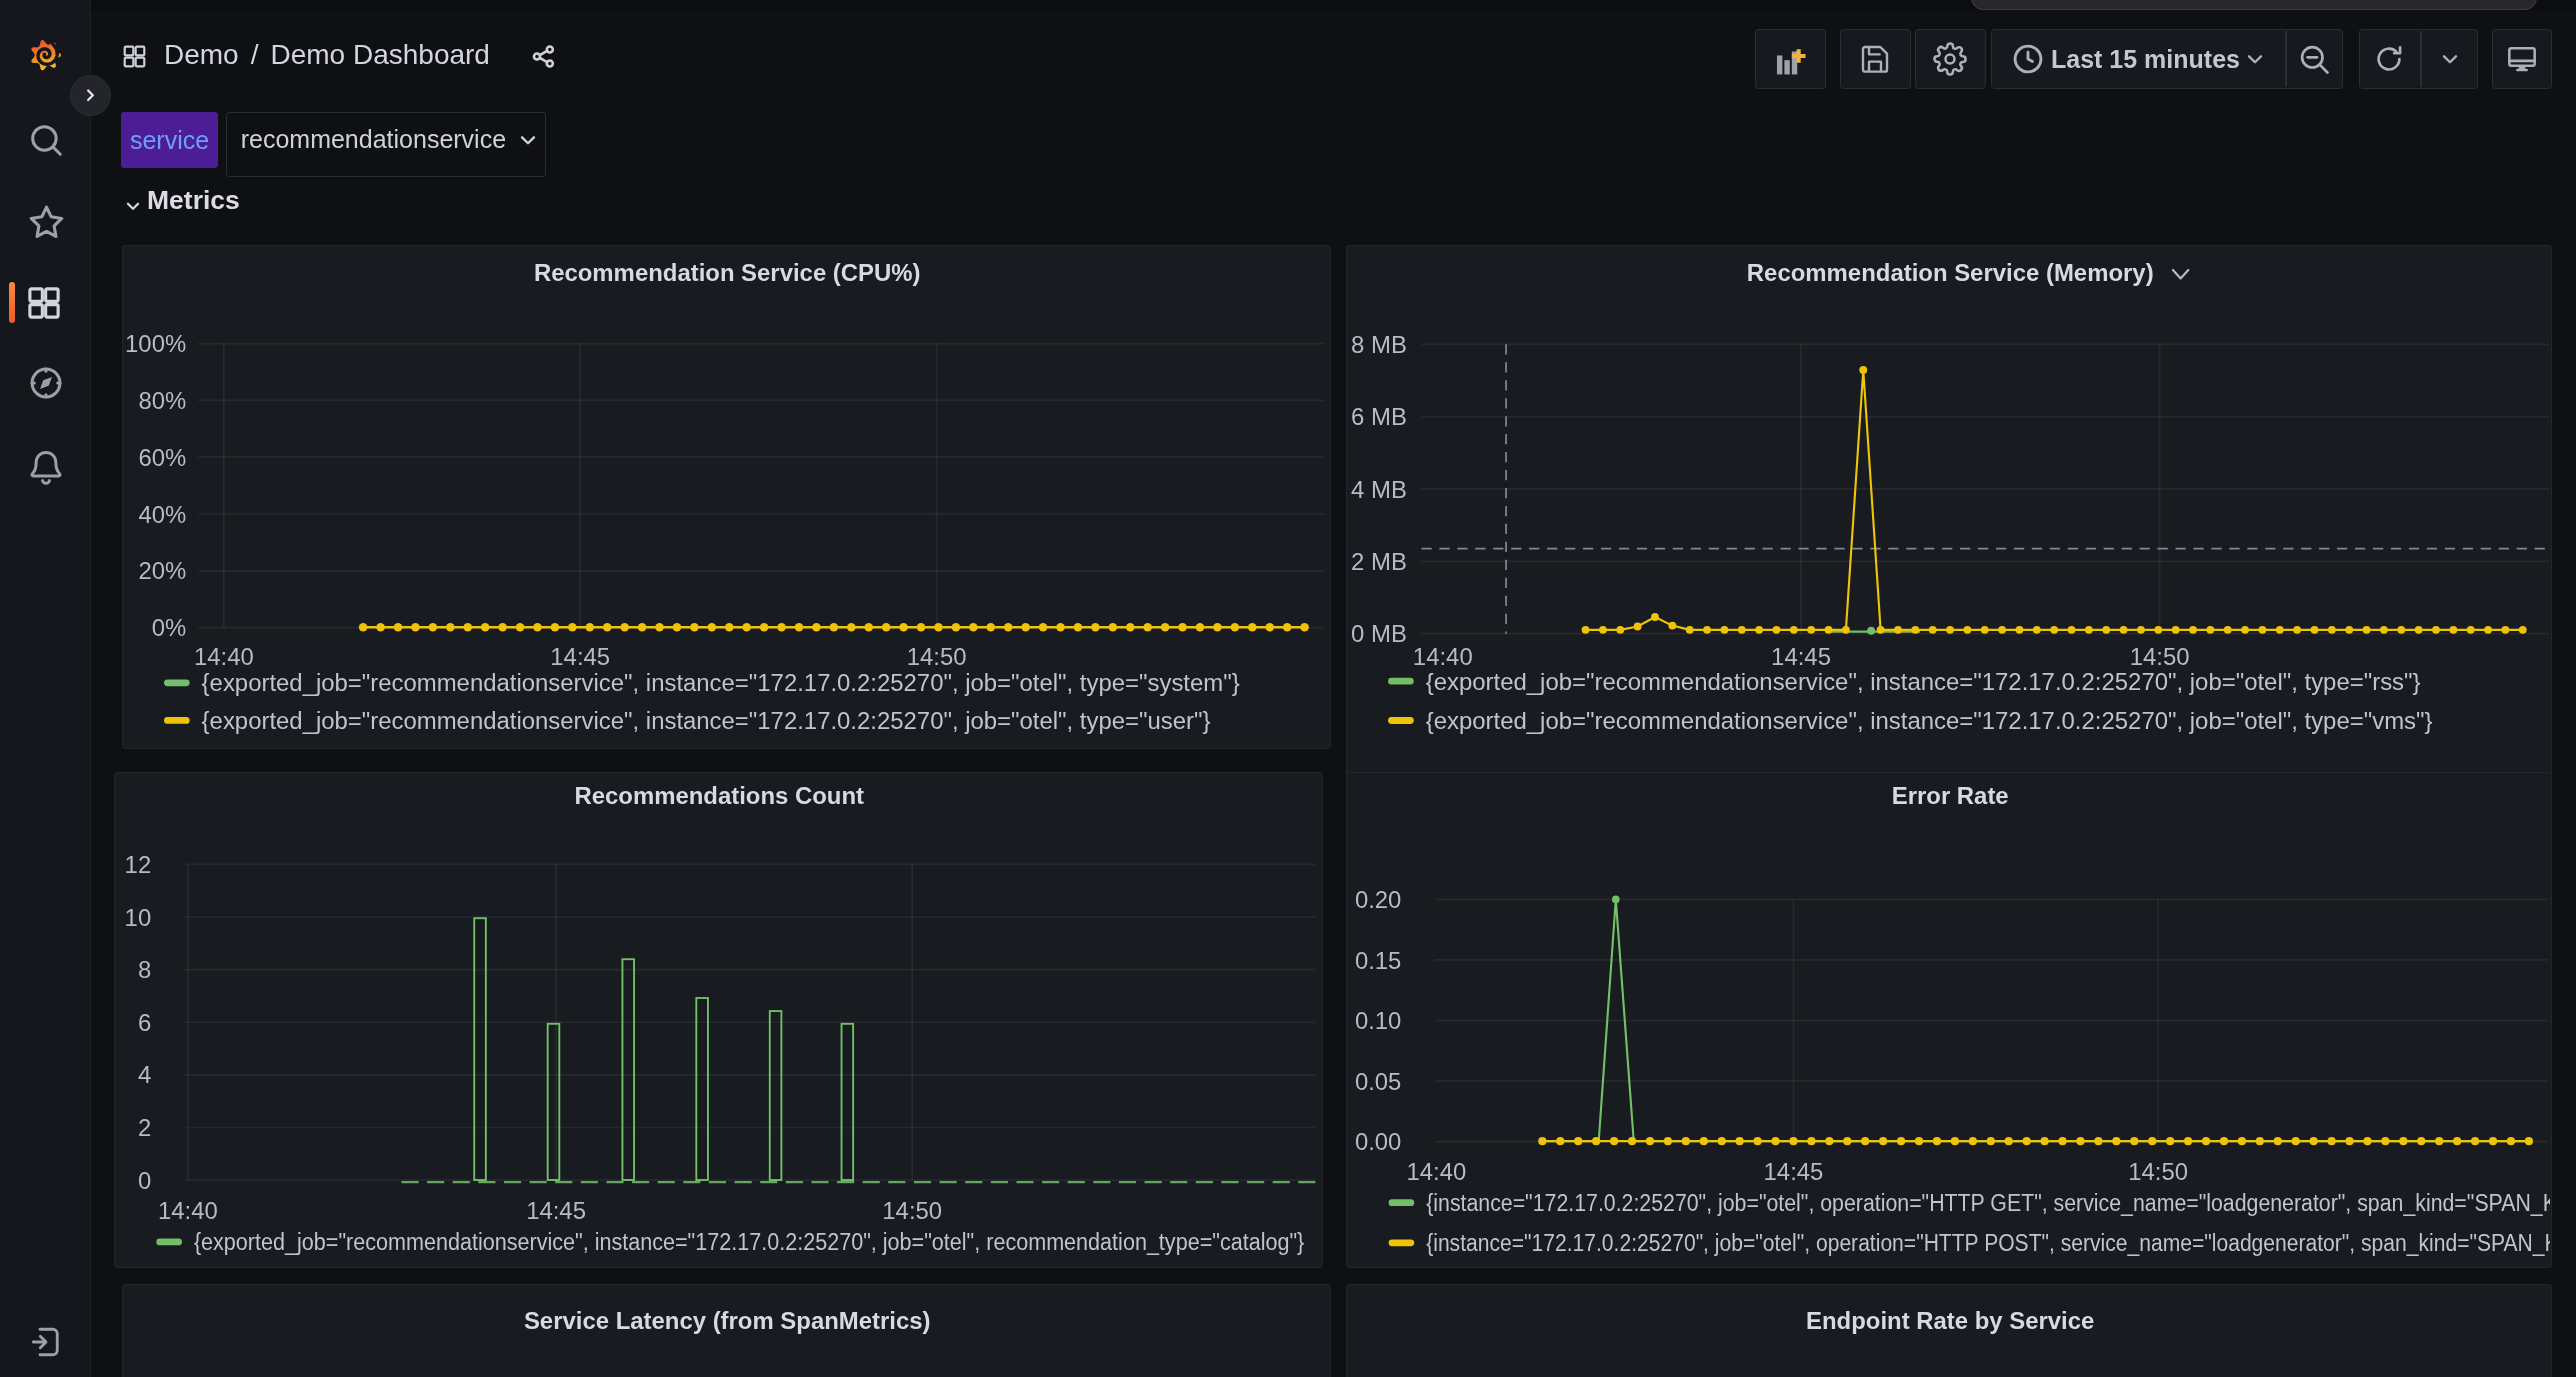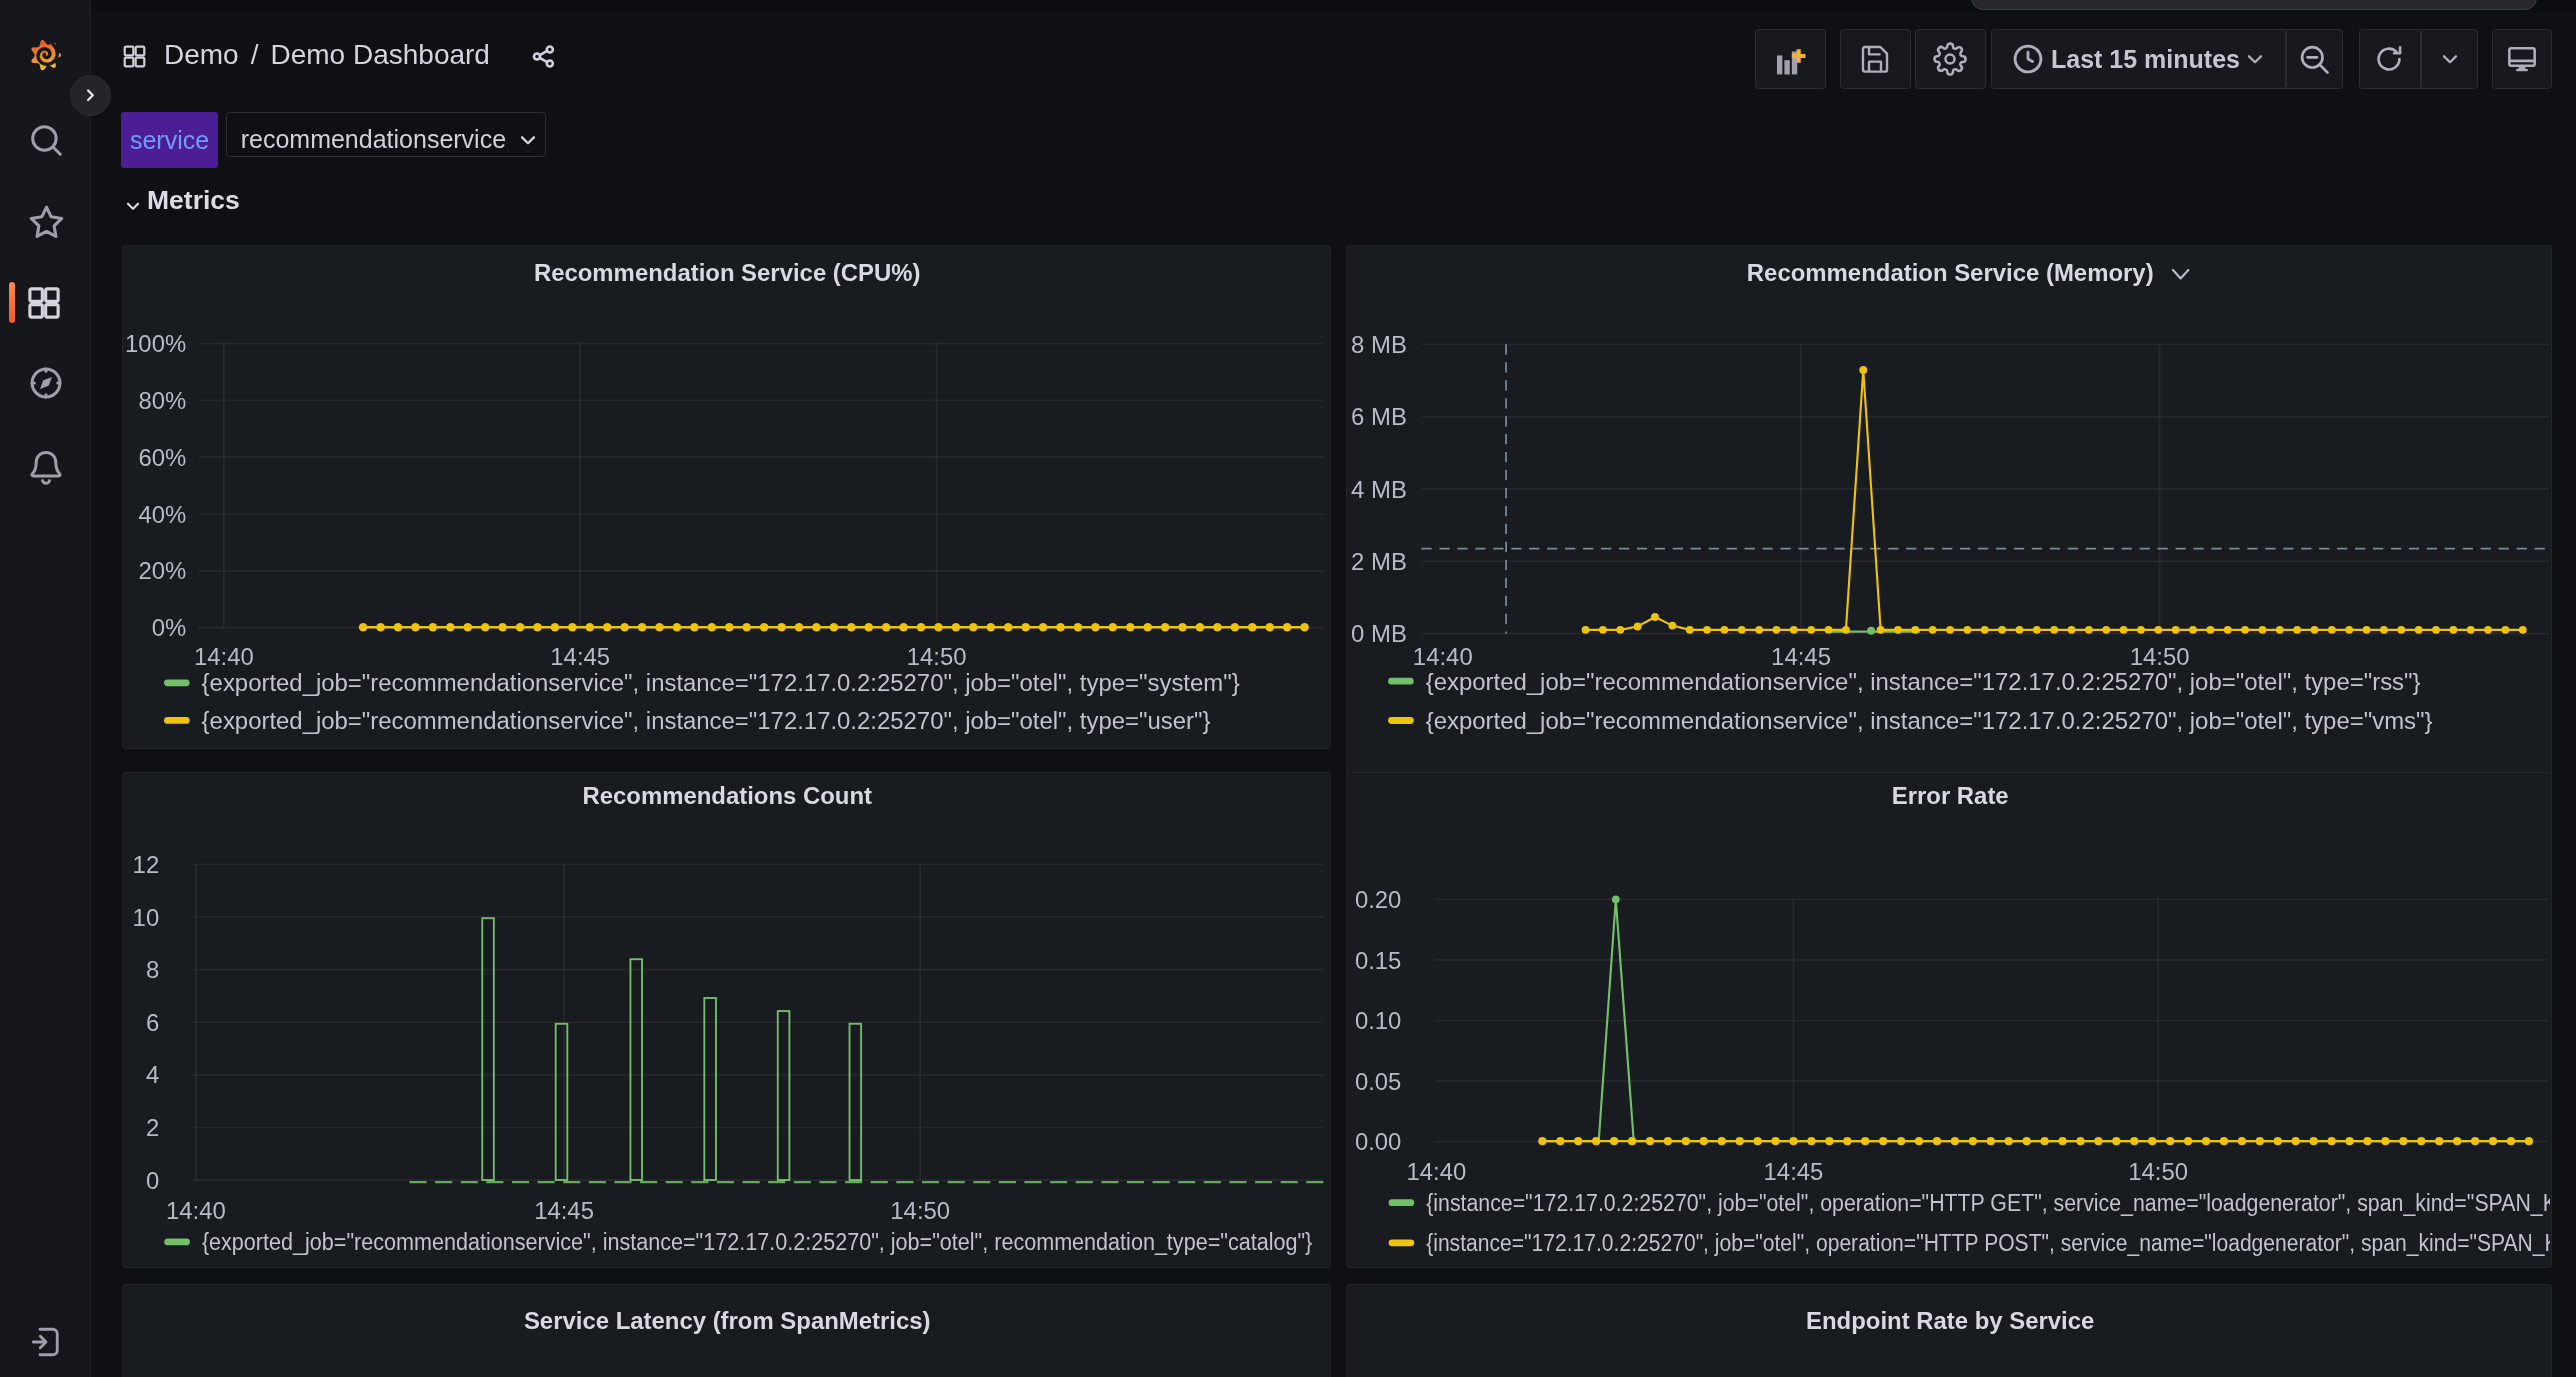--- a/index.html
+++ b/index.html
@@ -106,21 +106,21 @@
     <path d="M6.5 9.5l5.5 5.5 5.5-5.5"></path>
   </svg>
 <div class="tbtn" style="left:2492px;top:29px;width:60px;height:60px"></div>
 <svg style="position:absolute;left:2506px;top:43px" width="32" height="32" viewBox="0 0 24 24" fill="none" stroke="#adafb9" stroke-width="1.9" stroke-linecap="round" stroke-linejoin="round">
     <rect x="2.5" y="4" width="19" height="13" rx="1.5"></rect>
     <line x1="2.5" y1="13.4" x2="21.5" y2="13.4"></line>
     <path d="M10 17l-.7 3h5.4l-.7-3" fill="#adafb9" stroke="none"></path>
     <line x1="8.5" y1="20.3" x2="15.5" y2="20.3"></line>
   </svg>
 <div class="abs" style="left:121px;top:112px;width:97px;height:56px;background:#4c1d95;border-radius:3.4px;text-align:center;line-height:56px;font-size:25px;font-weight:500;color:#6e9fff">service</div>
-<div class="abs" style="left:226px;top:112px;width:320px;height:45px;border:1.7px solid #2c2e35;border-radius:3.4px;box-sizing:border-box;line-height:53px;font-size:25px;color:#d0d1da;padding-left:13.7px">recommendationservice</div>
+<div class="abs" style="left:226px;top:112px;width:320px;height:65px;border:1.7px solid #2c2e35;border-radius:3.4px;box-sizing:border-box;line-height:53px;font-size:25px;color:#d0d1da;padding-left:13.7px">recommendationservice</div>
 <svg style="position:absolute;left:515px;top:127px" width="26" height="26" viewBox="0 0 24 24" fill="none" stroke="#cfd0d9" stroke-width="2.2" stroke-linecap="round" stroke-linejoin="round">
     <path d="M6.5 9.5l5.5 5.5 5.5-5.5"></path>
   </svg>
 <svg style="position:absolute;left:122px;top:195px" width="22" height="22" viewBox="0 0 24 24" fill="none" stroke="#d6d7de" stroke-width="2.5" stroke-linecap="round" stroke-linejoin="round">
     <path d="M6.5 9.5l5.5 5.5 5.5-5.5"></path>
   </svg>
 <div class="abs" style="left:147px;top:185px;font-size:26.5px;font-weight:700;color:#dcdde4">Metrics</div>
 <div class="panel" style="left:122px;top:245px;width:1209px;height:504px">
     <svg style="position:absolute;left:0;top:0" width="1205" height="501" font-family="Liberation Sans" viewBox="0 0 1410 586">
       <text x="707.0" y="41.0" text-anchor="middle" font-size="28" fill="#d8d9e1" font-weight="700">Recommendation Service (CPU%)</text>
@@ -282,21 +282,21 @@
       <circle cx="1314.3" cy="449.0" r="4.6" fill="#eec309"></circle>
       <circle cx="1334.6" cy="449.0" r="4.6" fill="#eec309"></circle>
       <circle cx="1354.9" cy="449.0" r="4.6" fill="#eec309"></circle>
       <circle cx="1375.2" cy="449.0" r="4.6" fill="#eec309"></circle>
       <rect x="48" y="505" width="30" height="8" rx="4" fill="#73bf69"></rect>
       <text x="92" y="519" text-anchor="start" font-size="28" fill="#c2c3cc">{exported_job="recommendationservice", instance="172.17.0.2:25270", job="otel", type="rss"}</text>
       <rect x="48" y="551" width="30" height="8" rx="4" fill="#eec309"></rect>
       <text x="92" y="565" text-anchor="start" font-size="28" fill="#c2c3cc">{exported_job="recommendationservice", instance="172.17.0.2:25270", job="otel", type="vms"}</text>
     </svg>
   </div>
-<div class="panel" style="left:122px;top:772px;width:1209px;height:496px">
+<div class="panel" style="left:114px;top:772px;width:1209px;height:496px">
     <svg style="position:absolute;left:0;top:0" width="1205" height="492" font-family="Liberation Sans" viewBox="0 0 1410 576">
       <text x="707.0" y="36.0" text-anchor="middle" font-size="28" fill="#d8d9e1" font-weight="700">Recommendations Count</text>
       <line x1="82.0" y1="107.0" x2="1405.0" y2="107.0" stroke="rgba(204,204,220,0.08)" stroke-width="2"></line>
       <text x="42.0" y="117.0" text-anchor="end" font-size="28" fill="#b9bbc4" font-weight="400">12</text>
       <line x1="82.0" y1="168.6" x2="1405.0" y2="168.6" stroke="rgba(204,204,220,0.08)" stroke-width="2"></line>
       <text x="42.0" y="178.6" text-anchor="end" font-size="28" fill="#b9bbc4" font-weight="400">10</text>
       <line x1="82.0" y1="230.2" x2="1405.0" y2="230.2" stroke="rgba(204,204,220,0.08)" stroke-width="2"></line>
       <text x="42.0" y="240.2" text-anchor="end" font-size="28" fill="#b9bbc4" font-weight="400">8</text>
       <line x1="82.0" y1="291.8" x2="1405.0" y2="291.8" stroke="rgba(204,204,220,0.08)" stroke-width="2"></line>
       <text x="42.0" y="301.8" text-anchor="end" font-size="28" fill="#b9bbc4" font-weight="400">6</text>

